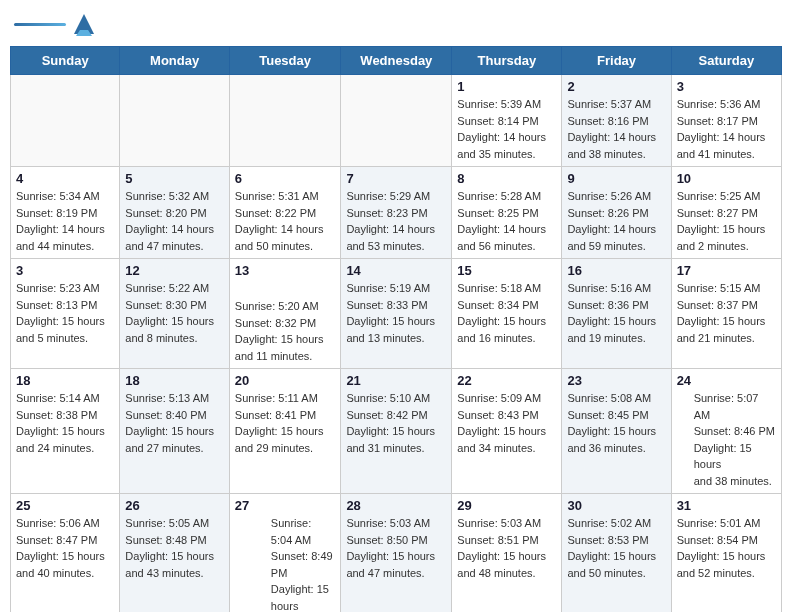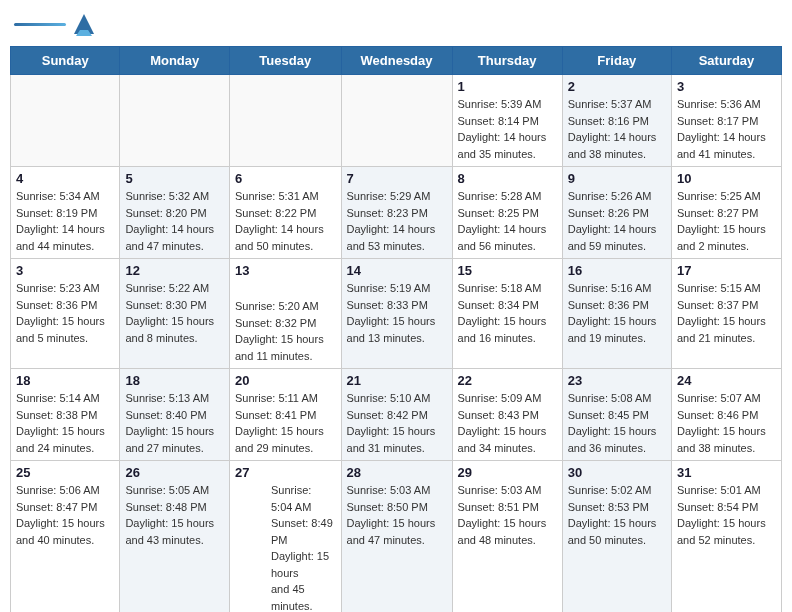--- a/index.html
+++ b/index.html
@@ -191,21 +191,21 @@
           <div class="day-info" style="white-space: pre-line;">Sunrise: 5:25 AM
 Sunset: 8:27 PM
 Daylight: 15 hours
 and 2 minutes.</div>
         </td>
       </tr>
       <tr>
         <td>
           <span class="day-num">3</span>
           <div class="day-info" style="white-space: pre-line;">Sunrise: 5:23 AM
-Sunset: 8:36 PM
+Sunset: 8:13 PM
 Daylight: 15 hours
 and 5 minutes.</div>
         </td>
         <td class="shaded">
           <span class="day-num">12</span>
           <div class="day-info" style="white-space: pre-line;">Sunrise: 5:22 AM
 Sunset: 8:30 PM
 Daylight: 15 hours
 and 8 minutes.</div>
         </td>
@@ -283,21 +283,21 @@
         </td>
         <td class="shaded">
           <span class="day-num">23</span>
           <div class="day-info" style="white-space: pre-line;">Sunrise: 5:08 AM
 Sunset: 8:45 PM
 Daylight: 15 hours
 and 36 minutes.</div>
         </td>
         <td>
           <span class="day-num">24</span>
-          <div class="day-info" style="white-space: pre-line;">Sunrise: 5:07 AM
+          <div class="day-info" style="white-space: pre-line; margin-left: 17px;">Sunrise: 5:07 AM
 Sunset: 8:46 PM
 Daylight: 15 hours
 and 38 minutes.</div>
         </td>
       </tr>
       <tr>
         <td>
           <span class="day-num">25</span>
           <div class="day-info" style="white-space: pre-line;">Sunrise: 5:06 AM
 Sunset: 8:47 PM

